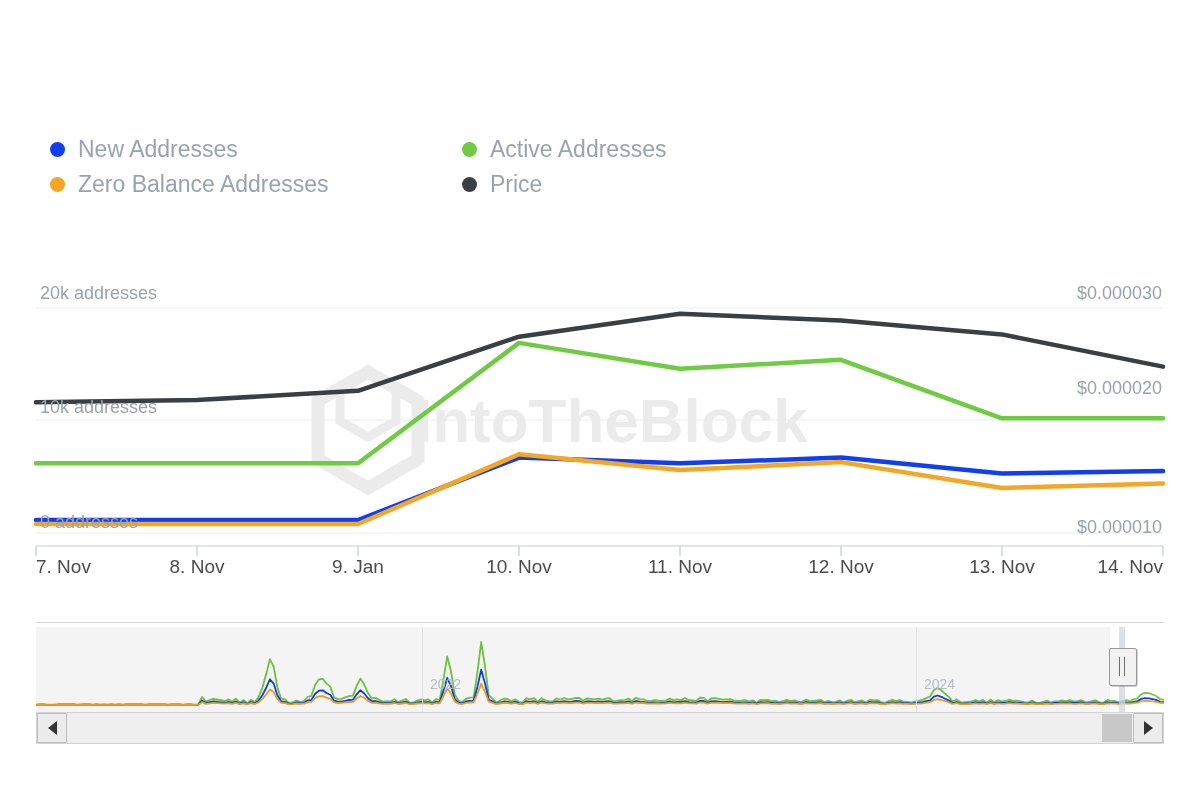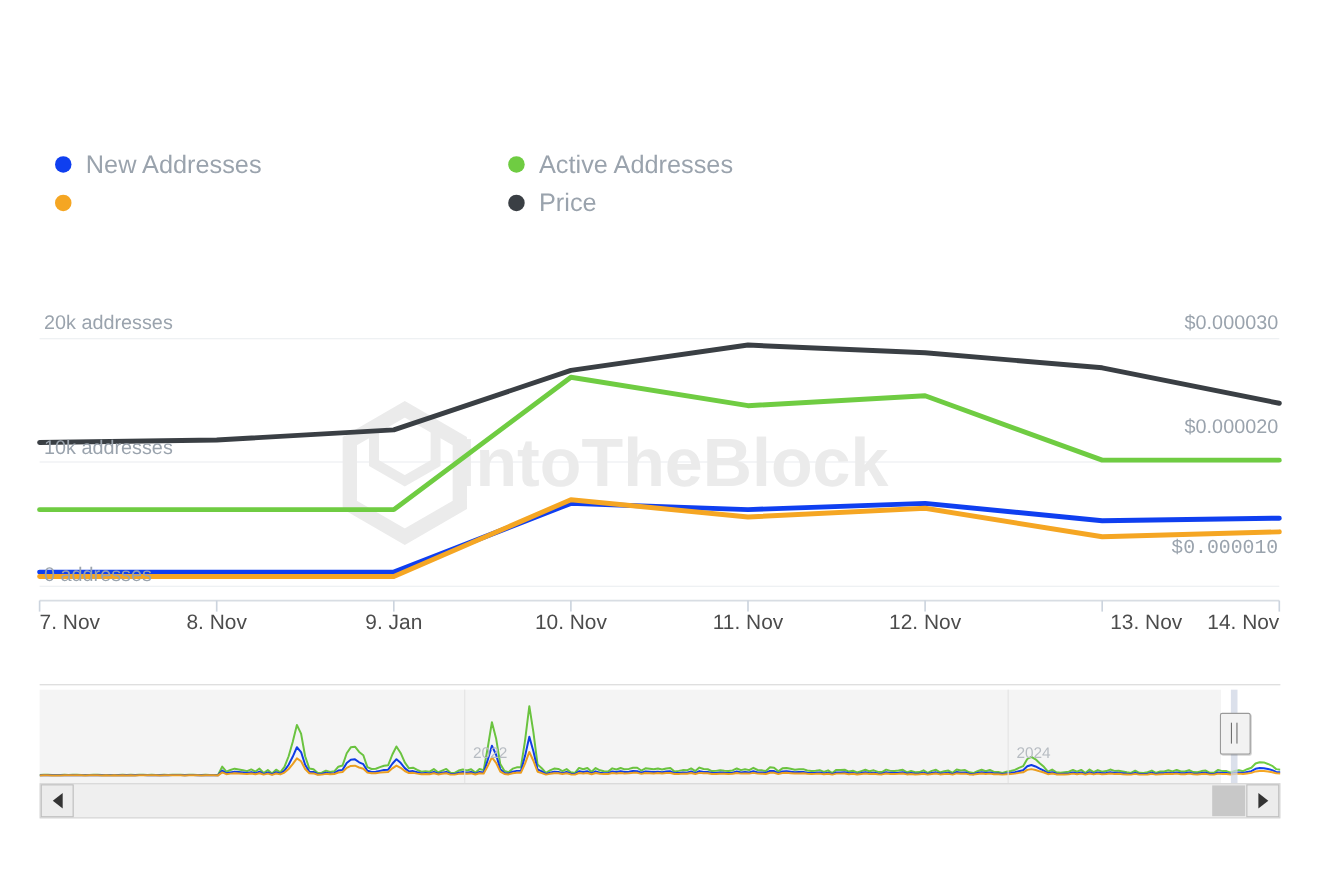--- a/index.html
+++ b/index.html
@@ -118,20 +118,21 @@
       <div class="legend-item">
         <span class="legend-dot" style="background: rgb(15, 63, 240);"></span>
         <span class="legend-label">New Addresses</span>
       </div>
       <div class="legend-item">
         <span class="legend-dot" style="background: rgb(111, 204, 66);"></span>
         <span class="legend-label">Active Addresses</span>
       </div>
       <div class="legend-item">
         <span class="legend-dot" style="background: rgb(245, 166, 35);"></span>
+        <span class="legend-label">Zero Balance Addresses</span>
       </div>
       <div class="legend-item">
         <span class="legend-dot" style="background: rgb(58, 63, 68);"></span>
         <span class="legend-label">Price</span>
       </div>
     </div>
 
   <div class="chart-wrap">
     <svg id="chart-svg" width="1200" height="800" style="position:absolute;left:0;top:0;">
         <line x1="36" y1="308" x2="1163" y2="308" stroke="#e9ecef" stroke-width="1"></line>
@@ -157,30 +158,30 @@
         <line x1="1163" y1="546" x2="1163" y2="556" stroke="#ccd4de" stroke-width="1.5"></line>
       </svg>
   </div>
 
   <div id="axis-labels">
       <div class="axis-label left" style="top: 283px;">20k addresses</div>
       <div class="axis-label left" style="top: 397px;">10k addresses</div>
       <div class="axis-label left" style="top: 512px;">0 addresses</div>
       <div class="axis-label right" style="top: 283px;">$0.000030</div>
       <div class="axis-label right" style="top: 378px; text-align: center;">$0.000020</div>
-      <div class="axis-label right" style="top: 489px; font-family: Liberation Mono, monospace;">$0.000010</div>
+      <div class="axis-label right" style="top: 517px;">$0.000010</div>
     </div>
   <div id="x-labels">
       <div class="xlabel first" style="left: 36px;">7. Nov</div>
       <div class="xlabel" style="left: 197px;">8. Nov</div>
       <div class="xlabel" style="left: 358px;">9. Jan</div>
       <div class="xlabel" style="left: 519px;">10. Nov</div>
       <div class="xlabel" style="left: 680px;">11. Nov</div>
       <div class="xlabel" style="left: 841px;">12. Nov</div>
-      <div class="xlabel" style="left: 1042px;">13. Nov</div>
+      <div class="xlabel" style="left: 1002px;">13. Nov</div>
       <div class="xlabel last" style="left: 1163px;">14. Nov</div>
     </div>
 
   <div class="navigator">
     <svg id="nav-svg" width="1128" height="89" style="position:absolute;left:0;top:0;">
         <path d="M0.0 81.6 L3.8 81.4 L7.5 81.3 L11.3 81.6 L15.1 81.6 L18.9 81.6 L22.6 81.4 L26.4 81.5 L30.2 81.4 L34.0 81.4 L37.7 81.5 L41.5 81.6 L45.3 81.6 L49.0 81.4 L52.8 81.3 L56.6 81.6 L60.4 81.5 L64.1 81.6 L67.9 81.6 L71.7 81.6 L75.5 81.4 L79.2 81.6 L83.0 81.4 L86.8 81.6 L90.5 81.4 L94.3 81.4 L98.1 81.5 L101.9 81.4 L105.6 81.5 L109.4 81.6 L113.2 81.4 L116.9 81.5 L120.7 81.3 L124.5 81.3 L128.3 81.4 L132.0 81.6 L135.8 81.4 L139.6 81.4 L143.4 81.5 L147.1 81.6 L150.9 81.4 L154.7 81.5 L158.4 81.6 L162.2 81.6 L166.0 73.9 L169.8 78.5 L173.5 77.0 L177.3 75.8 L181.1 76.5 L184.9 77.2 L188.6 78.0 L192.4 76.5 L196.2 78.4 L199.9 75.7 L203.7 79.7 L207.5 77.0 L211.3 80.1 L215.0 76.7 L218.8 79.1 L222.6 74.1 L226.4 64.5 L230.1 51.6 L233.9 36.1 L237.7 43.9 L241.4 64.5 L245.2 75.7 L249.0 76.3 L252.8 79.8 L256.5 79.5 L260.3 77.6 L264.1 78.8 L267.9 78.2 L271.6 74.0 L275.4 72.9 L279.2 61.8 L282.9 56.4 L286.7 55.8 L290.5 60.6 L294.3 63.6 L298.0 74.4 L301.8 76.1 L305.6 75.9 L309.4 74.4 L313.1 73.1 L316.9 72.6 L320.7 62.9 L324.4 55.6 L328.2 61.5 L332.0 70.1 L335.8 75.5 L339.5 74.9 L343.3 76.9 L347.1 78.6 L350.8 78.1 L354.6 78.5 L358.4 76.2 L362.2 79.1 L365.9 77.5 L369.7 76.0 L373.5 79.5 L377.3 79.7 L381.0 77.5 L384.8 76.5 L388.6 77.4 L392.3 76.3 L396.1 79.4 L399.9 76.1 L403.7 77.1 L407.4 56.8 L411.2 33.5 L415.0 48.3 L418.8 71.6 L422.5 77.8 L426.3 79.0 L430.1 75.8 L433.8 74.6 L437.6 74.4 L441.4 49.6 L445.2 19.0 L448.9 42.6 L452.7 72.1 L456.5 75.4 L460.3 79.6 L464.0 77.4 L467.8 75.7 L471.6 76.0 L475.3 78.0 L479.1 76.2 L482.9 79.0 L486.7 79.6 L490.4 75.1 L494.2 76.3 L498.0 75.2 L501.8 78.6 L505.5 75.2 L509.3 77.3 L513.1 78.2 L516.8 78.3 L520.6 75.5 L524.4 76.5 L528.2 75.2 L531.9 76.4 L535.7 76.0 L539.5 74.9 L543.3 75.0 L547.0 77.5 L550.8 75.5 L554.6 75.8 L558.3 76.4 L562.1 75.7 L565.9 76.6 L569.7 75.6 L573.4 75.2 L577.2 78.3 L581.0 77.8 L584.7 77.1 L588.5 77.3 L592.3 75.6 L596.1 78.0 L599.8 74.8 L603.6 76.1 L607.4 76.3 L611.2 78.0 L614.9 77.8 L618.7 77.2 L622.5 77.7 L626.2 77.9 L630.0 77.4 L633.8 75.6 L637.6 77.1 L641.3 76.4 L645.1 77.1 L648.9 75.0 L652.7 77.0 L656.4 77.3 L660.2 77.9 L664.0 74.6 L667.7 74.9 L671.5 78.2 L675.3 75.5 L679.1 75.1 L682.8 75.9 L686.6 76.7 L690.4 76.4 L694.2 76.2 L697.9 77.4 L701.7 77.9 L705.5 77.6 L709.2 77.1 L713.0 78.7 L716.8 77.3 L720.6 79.7 L724.3 76.9 L728.1 77.1 L731.9 76.8 L735.7 78.4 L739.4 77.7 L743.2 79.2 L747.0 78.0 L750.7 76.8 L754.5 78.2 L758.3 77.3 L762.1 78.7 L765.8 78.9 L769.6 76.7 L773.4 77.8 L777.2 78.0 L780.9 77.5 L784.7 76.8 L788.5 79.2 L792.2 77.9 L796.0 79.1 L799.8 78.9 L803.6 77.3 L807.3 79.6 L811.1 77.8 L814.9 76.8 L818.6 79.2 L822.4 78.2 L826.2 77.5 L830.0 79.6 L833.7 76.6 L837.5 77.4 L841.3 77.1 L845.1 79.1 L848.8 79.8 L852.6 78.1 L856.4 76.8 L860.1 78.1 L863.9 77.0 L867.7 78.7 L871.5 78.8 L875.2 79.6 L879.0 78.6 L882.8 77.9 L886.6 76.9 L890.3 75.1 L894.1 73.5 L897.9 67.0 L901.6 65.0 L905.4 67.3 L909.2 70.8 L913.0 74.1 L916.7 78.4 L920.5 76.6 L924.3 79.1 L928.1 79.5 L931.8 79.0 L935.6 78.5 L939.4 77.0 L943.1 78.6 L946.9 76.9 L950.7 79.7 L954.5 76.6 L958.2 79.0 L962.0 77.1 L965.8 78.5 L969.6 78.0 L973.3 76.6 L977.1 77.8 L980.9 77.7 L984.6 78.4 L988.4 79.1 L992.2 79.6 L996.0 77.6 L999.7 79.6 L1003.5 79.8 L1007.3 79.0 L1011.1 77.5 L1014.8 79.7 L1018.6 78.4 L1022.4 78.3 L1026.1 77.3 L1029.9 78.3 L1033.7 77.0 L1037.5 78.4 L1041.2 78.4 L1045.0 77.1 L1048.8 78.9 L1052.5 79.1 L1056.3 78.0 L1060.1 77.5 L1063.9 79.6 L1067.6 79.6 L1071.4 76.9 L1075.2 78.0 L1079.0 78.0 L1082.7 79.4 L1086.5 77.9 L1090.3 77.1 L1094.0 78.1 L1097.8 76.3 L1101.6 75.0 L1105.4 71.1 L1109.1 69.9 L1112.9 70.1 L1116.7 71.5 L1120.5 73.2 L1124.2 76.2 L1128.0 76.8" fill="none" stroke="#6fcc42" stroke-width="1.8" stroke-linejoin="round"></path>
         <path d="M0.0 81.8 L3.8 81.7 L7.5 81.6 L11.3 81.8 L15.1 81.8 L18.9 81.8 L22.6 81.7 L26.4 81.7 L30.2 81.6 L34.0 81.7 L37.7 81.7 L41.5 81.8 L45.3 81.7 L49.0 81.7 L52.8 81.6 L56.6 81.8 L60.4 81.7 L64.1 81.8 L67.9 81.7 L71.7 81.8 L75.5 81.6 L79.2 81.8 L83.0 81.6 L86.8 81.8 L90.5 81.6 L94.3 81.6 L98.1 81.7 L101.9 81.7 L105.6 81.7 L109.4 81.8 L113.2 81.6 L116.9 81.7 L120.7 81.6 L124.5 81.6 L128.3 81.6 L132.0 81.8 L135.8 81.6 L139.6 81.6 L143.4 81.7 L147.1 81.8 L150.9 81.7 L154.7 81.7 L158.4 81.8 L162.2 81.8 L166.0 77.5 L169.8 80.0 L173.5 79.2 L177.3 78.5 L181.1 78.9 L184.9 79.3 L188.6 79.8 L192.4 78.9 L196.2 80.0 L199.9 78.5 L203.7 80.7 L207.5 79.2 L211.3 81.0 L215.0 79.0 L218.8 80.4 L222.6 77.6 L226.4 72.2 L230.1 65.0 L233.9 56.3 L237.7 60.7 L241.4 72.2 L245.2 78.5 L249.0 78.8 L252.8 80.8 L256.5 80.6 L260.3 79.5 L264.1 80.2 L267.9 79.9 L271.6 77.5 L275.4 76.9 L279.2 70.7 L282.9 67.7 L286.7 67.3 L290.5 70.0 L294.3 71.7 L298.0 77.7 L301.8 78.7 L305.6 78.6 L309.4 77.8 L313.1 77.0 L316.9 76.7 L320.7 71.3 L324.4 67.2 L328.2 70.5 L332.0 75.3 L335.8 78.3 L339.5 78.0 L343.3 79.1 L347.1 80.1 L350.8 79.8 L354.6 80.1 L358.4 78.8 L362.2 80.4 L365.9 79.5 L369.7 78.7 L373.5 80.6 L377.3 80.7 L381.0 79.5 L384.8 78.9 L388.6 79.4 L392.3 78.8 L396.1 80.5 L399.9 78.7 L403.7 79.3 L407.4 67.9 L411.2 54.9 L415.0 63.1 L418.8 76.2 L422.5 79.6 L426.3 80.3 L430.1 78.5 L433.8 77.8 L437.6 77.8 L441.4 63.9 L445.2 46.7 L448.9 59.9 L452.7 76.5 L456.5 78.3 L460.3 80.7 L464.0 79.5 L467.8 78.5 L471.6 78.7 L475.3 79.8 L479.1 78.7 L482.9 80.3 L486.7 80.7 L490.4 78.1 L494.2 78.8 L498.0 78.2 L501.8 80.1 L505.5 78.2 L509.3 79.4 L513.1 79.9 L516.8 79.9 L520.6 78.4 L524.4 78.9 L528.2 78.2 L531.9 78.8 L535.7 78.6 L539.5 78.0 L543.3 78.1 L547.0 79.5 L550.8 78.3 L554.6 78.5 L558.3 78.9 L562.1 78.5 L565.9 79.0 L569.7 78.4 L573.4 78.2 L577.2 79.9 L581.0 79.6 L584.7 79.2 L588.5 79.4 L592.3 78.4 L596.1 79.8 L599.8 78.0 L603.6 78.7 L607.4 78.8 L611.2 79.8 L614.9 79.7 L618.7 79.3 L622.5 79.6 L626.2 79.7 L630.0 79.4 L633.8 78.4 L637.6 79.3 L641.3 78.8 L645.1 79.2 L648.9 78.1 L652.7 79.2 L656.4 79.3 L660.2 79.7 L664.0 77.9 L667.7 78.0 L671.5 79.9 L675.3 78.3 L679.1 78.1 L682.8 78.6 L686.6 79.1 L690.4 78.8 L694.2 78.7 L697.9 79.4 L701.7 79.7 L705.5 79.6 L709.2 79.3 L713.0 80.2 L716.8 79.4 L720.6 80.7 L724.3 79.2 L728.1 79.3 L731.9 79.1 L735.7 80.0 L739.4 79.6 L743.2 80.5 L747.0 79.8 L750.7 79.1 L754.5 79.9 L758.3 79.4 L762.1 80.2 L765.8 80.3 L769.6 79.0 L773.4 79.6 L777.2 79.8 L780.9 79.5 L784.7 79.1 L788.5 80.4 L792.2 79.7 L796.0 80.4 L799.8 80.2 L803.6 79.4 L807.3 80.6 L811.1 79.6 L814.9 79.1 L818.6 80.4 L822.4 79.9 L826.2 79.5 L830.0 80.7 L833.7 78.9 L837.5 79.4 L841.3 79.2 L845.1 80.4 L848.8 80.8 L852.6 79.8 L856.4 79.1 L860.1 79.8 L863.9 79.2 L867.7 80.2 L871.5 80.2 L875.2 80.7 L879.0 80.1 L882.8 79.7 L886.6 79.1 L890.3 78.1 L894.1 77.3 L897.9 73.6 L901.6 72.5 L905.4 73.8 L909.2 75.8 L913.0 77.6 L916.7 80.0 L920.5 79.0 L924.3 80.4 L928.1 80.6 L931.8 80.3 L935.6 80.1 L939.4 79.2 L943.1 80.1 L946.9 79.2 L950.7 80.7 L954.5 79.0 L958.2 80.3 L962.0 79.3 L965.8 80.0 L969.6 79.8 L973.3 79.0 L977.1 79.6 L980.9 79.6 L984.6 80.0 L988.4 80.4 L992.2 80.7 L996.0 79.6 L999.7 80.6 L1003.5 80.7 L1007.3 80.3 L1011.1 79.5 L1014.8 80.7 L1018.6 80.0 L1022.4 79.9 L1026.1 79.4 L1029.9 79.9 L1033.7 79.2 L1037.5 80.0 L1041.2 80.0 L1045.0 79.2 L1048.8 80.3 L1052.5 80.4 L1056.3 79.8 L1060.1 79.5 L1063.9 80.6 L1067.6 80.7 L1071.4 79.2 L1075.2 79.8 L1079.0 79.7 L1082.7 80.5 L1086.5 79.7 L1090.3 79.3 L1094.0 79.8 L1097.8 78.8 L1101.6 78.1 L1105.4 75.9 L1109.1 75.2 L1112.9 75.4 L1116.7 76.1 L1120.5 77.1 L1124.2 78.8 L1128.0 79.1" fill="none" stroke="#0f3ff0" stroke-width="1.8" stroke-linejoin="round"></path>
         <path d="M0.0 81.9 L3.8 81.8 L7.5 81.8 L11.3 81.9 L15.1 81.9 L18.9 81.9 L22.6 81.8 L26.4 81.8 L30.2 81.8 L34.0 81.8 L37.7 81.8 L41.5 81.9 L45.3 81.8 L49.0 81.8 L52.8 81.8 L56.6 81.9 L60.4 81.8 L64.1 81.9 L67.9 81.8 L71.7 81.9 L75.5 81.8 L79.2 81.9 L83.0 81.8 L86.8 81.9 L90.5 81.8 L94.3 81.8 L98.1 81.8 L101.9 81.8 L105.6 81.8 L109.4 81.9 L113.2 81.8 L116.9 81.8 L120.7 81.8 L124.5 81.8 L128.3 81.8 L132.0 81.9 L135.8 81.8 L139.6 81.8 L143.4 81.8 L147.1 81.9 L150.9 81.8 L154.7 81.8 L158.4 81.8 L162.2 81.9 L166.0 79.2 L169.8 80.8 L173.5 80.3 L177.3 79.9 L181.1 80.1 L184.9 80.4 L188.6 80.6 L192.4 80.1 L196.2 80.8 L199.9 79.9 L203.7 81.2 L207.5 80.3 L211.3 81.4 L215.0 80.2 L218.8 81.0 L222.6 79.3 L226.4 76.1 L230.1 71.7 L233.9 66.4 L237.7 69.1 L241.4 76.1 L245.2 79.9 L249.0 80.1 L252.8 81.3 L256.5 81.2 L260.3 80.5 L264.1 80.9 L267.9 80.7 L271.6 79.3 L275.4 78.9 L279.2 75.1 L282.9 73.3 L286.7 73.1 L290.5 74.7 L294.3 75.8 L298.0 79.4 L301.8 80.0 L305.6 79.9 L309.4 79.4 L313.1 79.0 L316.9 78.8 L320.7 75.5 L324.4 73.0 L328.2 75.0 L332.0 77.9 L335.8 79.8 L339.5 79.6 L343.3 80.3 L347.1 80.9 L350.8 80.7 L354.6 80.8 L358.4 80.0 L362.2 81.0 L365.9 80.5 L369.7 80.0 L373.5 81.2 L377.3 81.2 L381.0 80.5 L384.8 80.1 L388.6 80.4 L392.3 80.1 L396.1 81.1 L399.9 80.0 L403.7 80.3 L407.4 73.4 L411.2 65.5 L415.0 70.5 L418.8 78.5 L422.5 80.6 L426.3 81.0 L430.1 79.9 L433.8 79.5 L437.6 79.4 L441.4 71.0 L445.2 60.6 L448.9 68.6 L452.7 78.6 L456.5 79.8 L460.3 81.2 L464.0 80.5 L467.8 79.9 L471.6 80.0 L475.3 80.6 L479.1 80.0 L482.9 81.0 L486.7 81.2 L490.4 79.7 L494.2 80.1 L498.0 79.7 L501.8 80.9 L505.5 79.7 L509.3 80.4 L513.1 80.7 L516.8 80.7 L520.6 79.8 L524.4 80.1 L528.2 79.7 L531.9 80.1 L535.7 80.0 L539.5 79.6 L543.3 79.6 L547.0 80.5 L550.8 79.8 L554.6 79.9 L558.3 80.1 L562.1 79.8 L565.9 80.2 L569.7 79.8 L573.4 79.7 L577.2 80.7 L581.0 80.6 L584.7 80.3 L588.5 80.4 L592.3 79.8 L596.1 80.7 L599.8 79.6 L603.6 80.0 L607.4 80.0 L611.2 80.6 L614.9 80.6 L618.7 80.4 L622.5 80.5 L626.2 80.6 L630.0 80.4 L633.8 79.8 L637.6 80.3 L641.3 80.1 L645.1 80.3 L648.9 79.6 L652.7 80.3 L656.4 80.4 L660.2 80.6 L664.0 79.5 L667.7 79.6 L671.5 80.7 L675.3 79.8 L679.1 79.6 L682.8 79.9 L686.6 80.2 L690.4 80.1 L694.2 80.0 L697.9 80.4 L701.7 80.6 L705.5 80.5 L709.2 80.3 L713.0 80.9 L716.8 80.4 L720.6 81.2 L724.3 80.3 L728.1 80.3 L731.9 80.2 L735.7 80.8 L739.4 80.5 L743.2 81.1 L747.0 80.6 L750.7 80.2 L754.5 80.7 L758.3 80.4 L762.1 80.9 L765.8 81.0 L769.6 80.2 L773.4 80.6 L777.2 80.7 L780.9 80.5 L784.7 80.2 L788.5 81.0 L792.2 80.6 L796.0 81.0 L799.8 80.9 L803.6 80.4 L807.3 81.2 L811.1 80.6 L814.9 80.2 L818.6 81.0 L822.4 80.7 L826.2 80.5 L830.0 81.2 L833.7 80.1 L837.5 80.4 L841.3 80.3 L845.1 81.0 L848.8 81.2 L852.6 80.7 L856.4 80.2 L860.1 80.7 L863.9 80.3 L867.7 80.9 L871.5 80.9 L875.2 81.2 L879.0 80.8 L882.8 80.6 L886.6 80.3 L890.3 79.6 L894.1 79.1 L897.9 76.9 L901.6 76.2 L905.4 77.0 L909.2 78.2 L913.0 79.3 L916.7 80.8 L920.5 80.2 L924.3 81.0 L928.1 81.1 L931.8 81.0 L935.6 80.8 L939.4 80.3 L943.1 80.9 L946.9 80.3 L950.7 81.2 L954.5 80.2 L958.2 81.0 L962.0 80.3 L965.8 80.8 L969.6 80.6 L973.3 80.2 L977.1 80.6 L980.9 80.5 L984.6 80.8 L988.4 81.0 L992.2 81.2 L996.0 80.5 L999.7 81.2 L1003.5 81.2 L1007.3 81.0 L1011.1 80.5 L1014.8 81.2 L1018.6 80.8 L1022.4 80.7 L1026.1 80.4 L1029.9 80.7 L1033.7 80.3 L1037.5 80.8 L1041.2 80.8 L1045.0 80.3 L1048.8 80.9 L1052.5 81.0 L1056.3 80.6 L1060.1 80.5 L1063.9 81.2 L1067.6 81.2 L1071.4 80.3 L1075.2 80.7 L1079.0 80.6 L1082.7 81.1 L1086.5 80.6 L1090.3 80.3 L1094.0 80.7 L1097.8 80.1 L1101.6 79.6 L1105.4 78.3 L1109.1 77.9 L1112.9 78.0 L1116.7 78.4 L1120.5 79.0 L1124.2 80.0 L1128.0 80.2" fill="none" stroke="#f5a623" stroke-width="1.8" stroke-linejoin="round"></path>
       </svg>
   </div>

